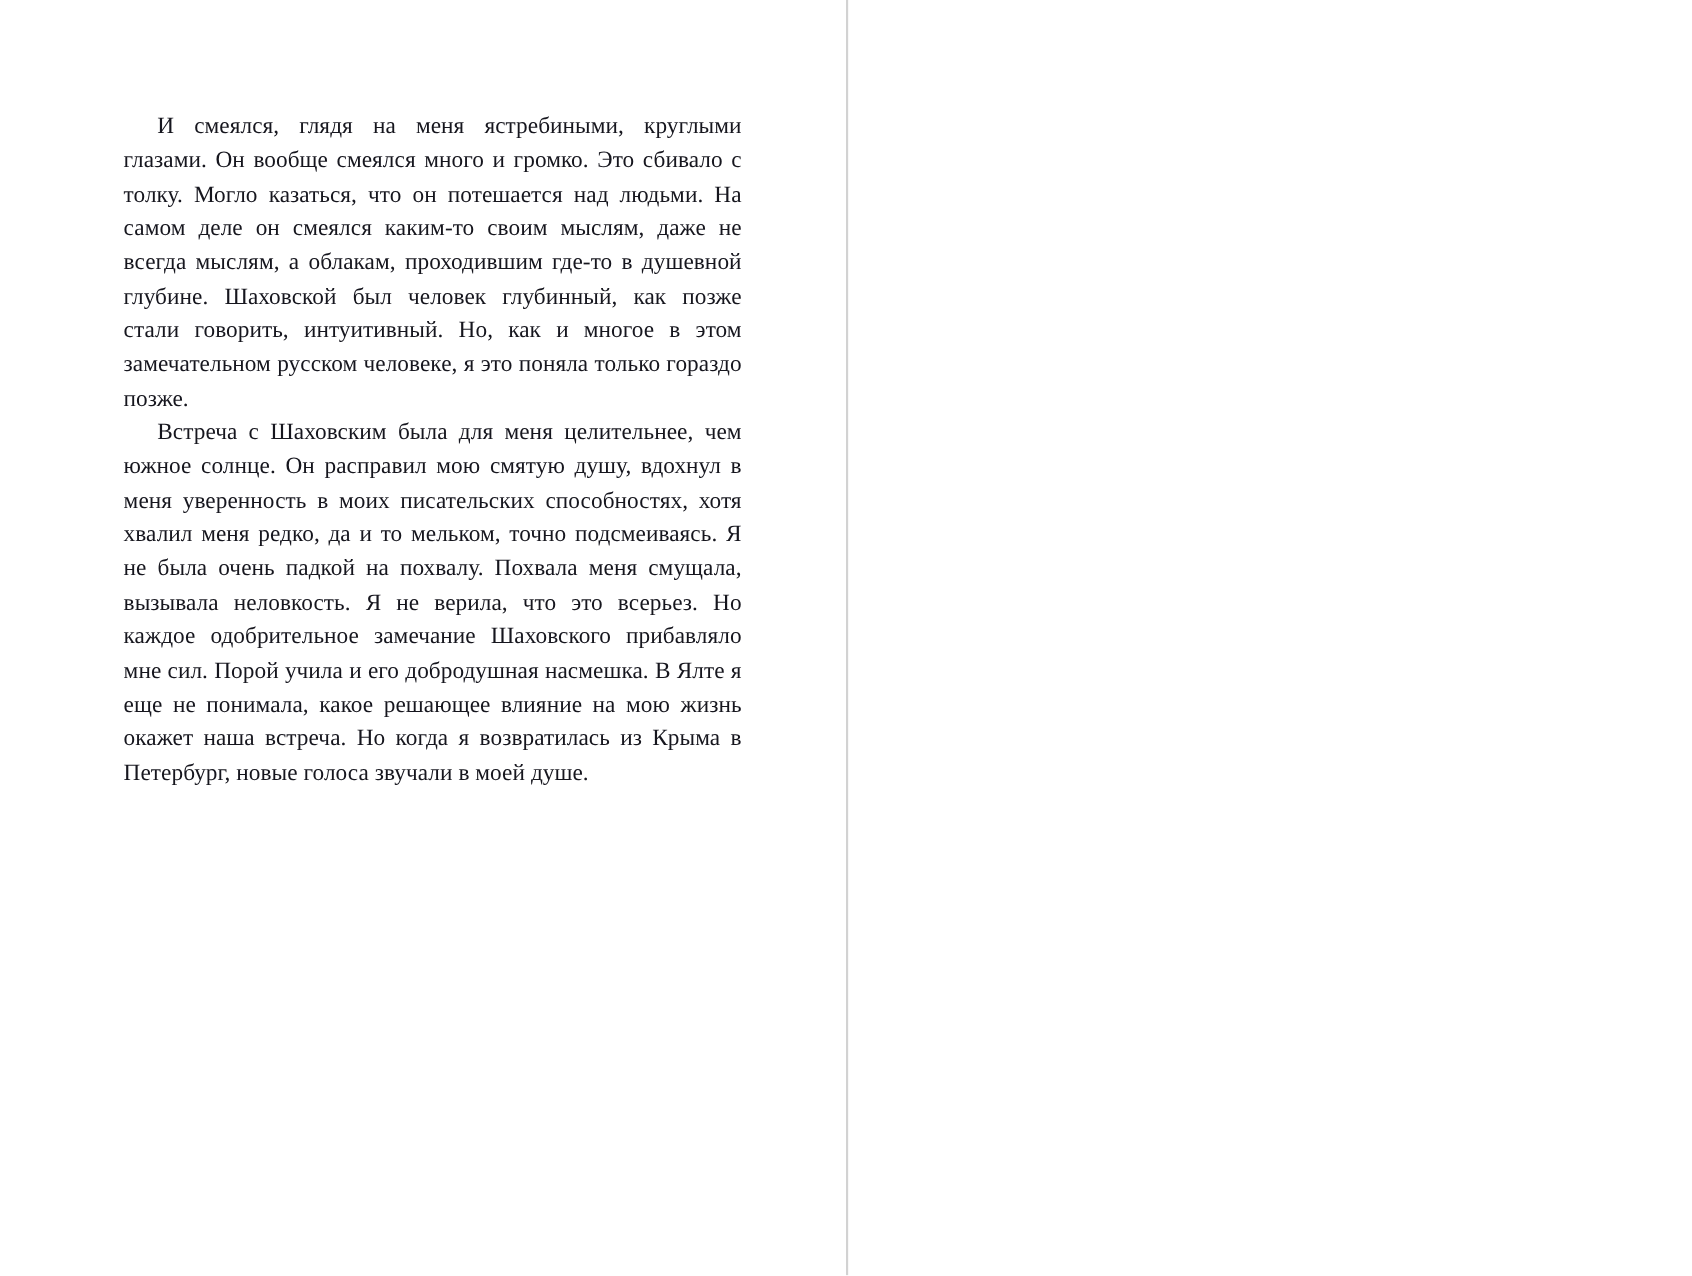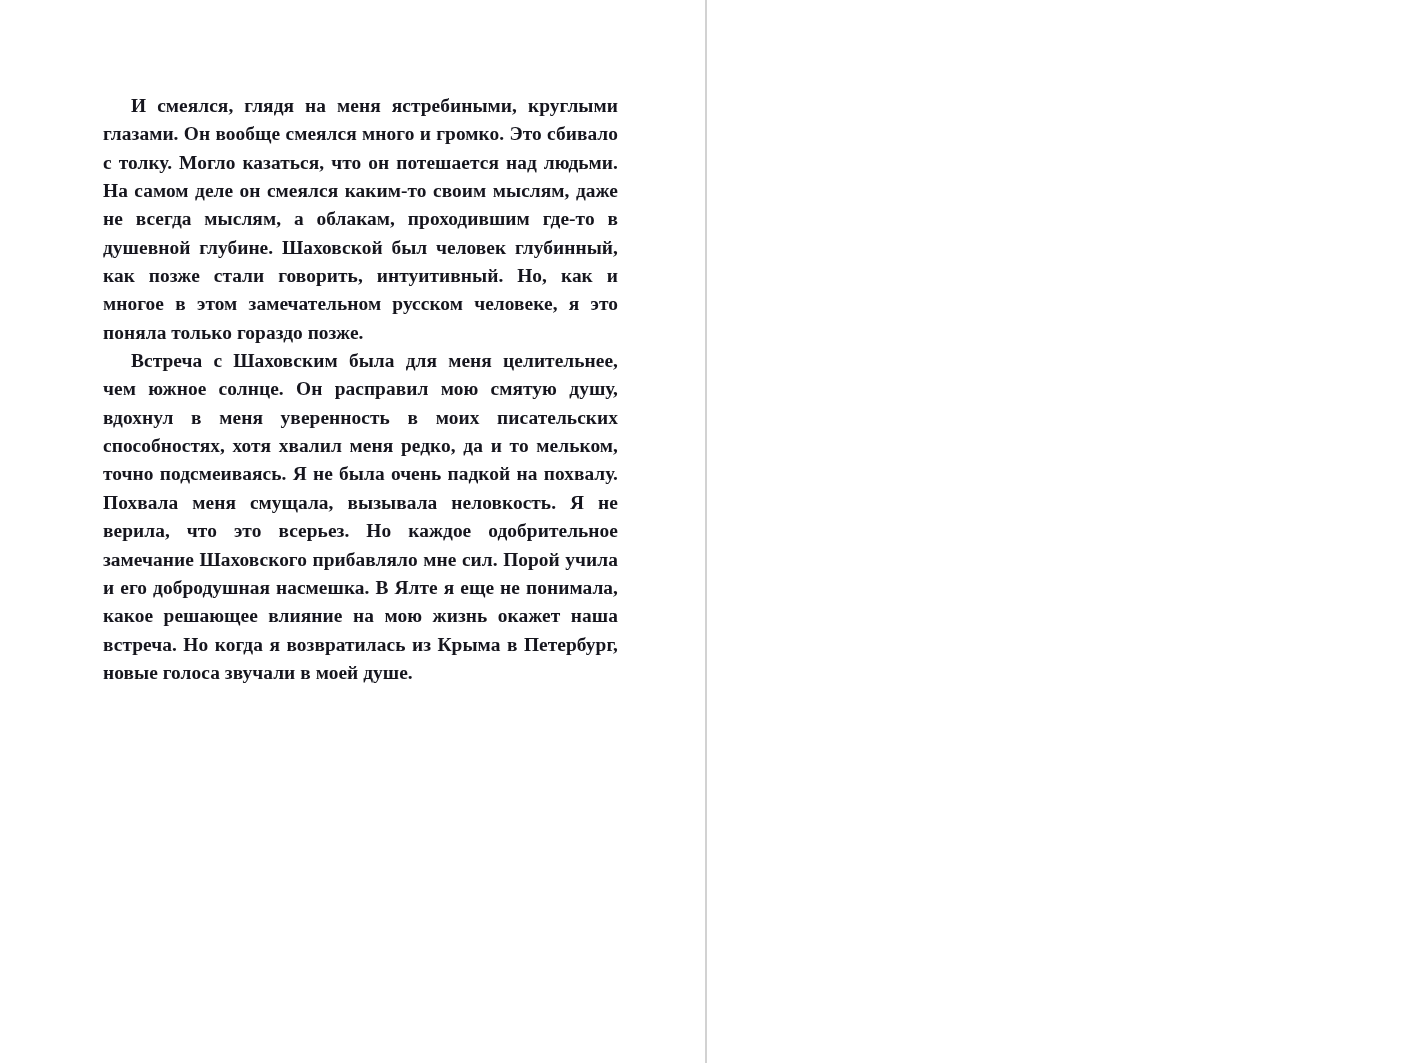--- a/index.html
+++ b/index.html
@@ -29,21 +29,20 @@
     height: 1063px;
     background: #d2d2d2;
   }
 
   
   .page {
     position: absolute;
     top: 0;
     height: 1063px;
     background: #ffffff;
-    font-weight: bold;
   }
   #page-left  { left: 0;     width: 705px; }
   #page-right { left: 707px; width: 703px; }
 
   .textblock {
     position: absolute;
     font-size: 19.4px;
     line-height: 28.35px;
     text-align: justify;
     text-justify: inter-word;

